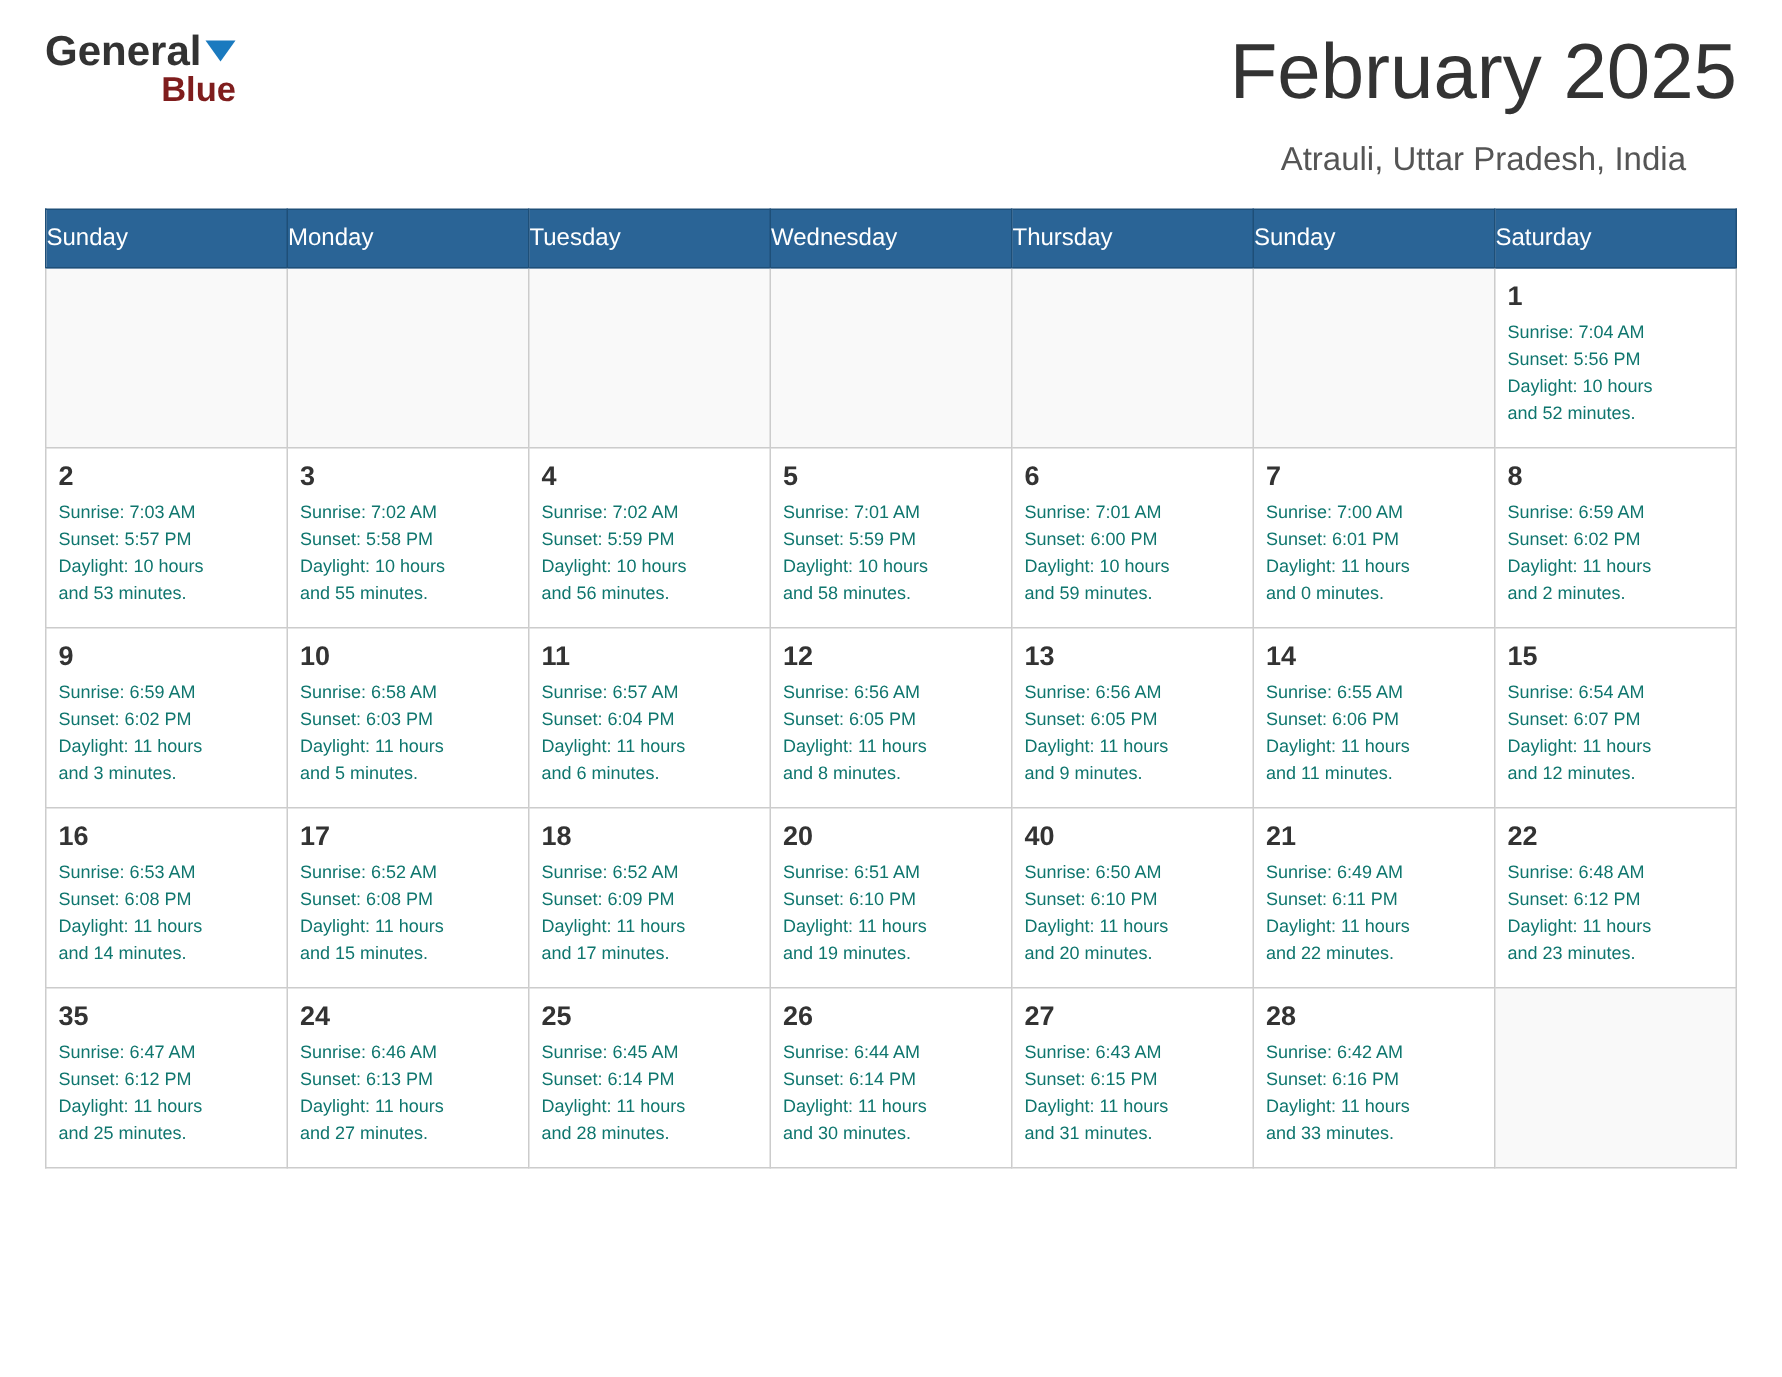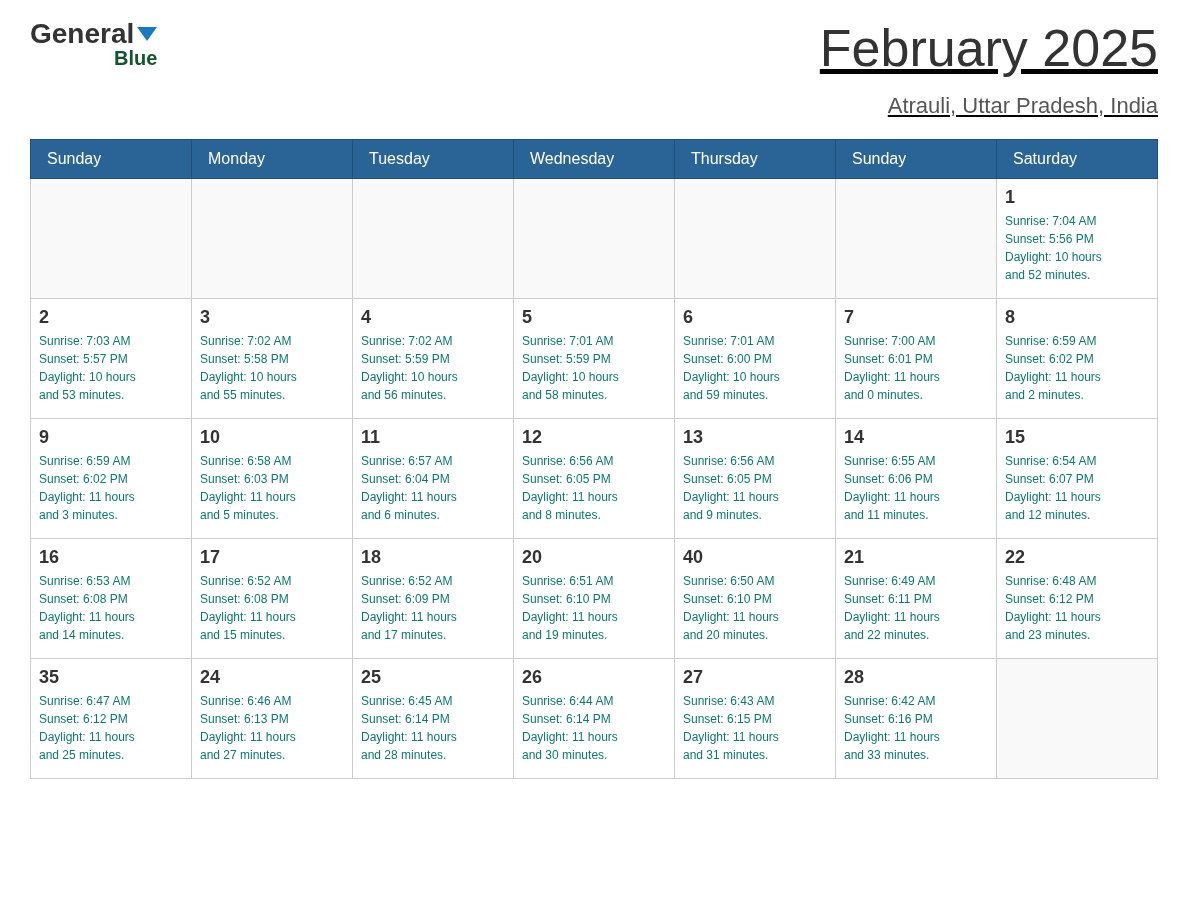--- a/index.html
+++ b/index.html
@@ -21,59 +21,58 @@
       flex-direction: column;
       align-items: flex-end;
     }
     .logo-general {
       font-size: 28px;
       font-weight: bold;
       color: #333;
       line-height: 1;
     }
     .logo-blue {
-      font-size: 20px;
+      font-size: 23px;
       font-weight: bold;
-      color: #14532d;
+      color: #7f1d1d;
       line-height: 1;
     }
     .logo-triangle {
       display: inline-block;
       width: 0;
       height: 0;
       border-left: 10px solid transparent;
       border-right: 10px solid transparent;
       border-top: 14px solid #1a7abf;
       margin-left: 3px;
       vertical-align: middle;
     }
     .title-block {
-      text-align: right;
-      text-decoration: underline;
+      text-align: center;
     }
     .month-title {
       font-size: 52px;
       font-weight: normal;
       color: #333;
       line-height: 1.1;
     }
     .location-title {
       font-size: 22px;
       color: #555;
       margin-top: 16px;
     }
     .calendar {
       width: 100%;
       border-collapse: collapse;
       border: 1px solid #ccc;
     }
     .calendar th {
       background-color: #2a6496;
       color: #fff;
-      padding: 10px 16px;
+      padding: 10px 0;
       font-size: 16px;
       font-weight: normal;
       text-align: left;
       border: 1px solid #1e4f78;
     }
     .calendar td {
       vertical-align: top;
       padding: 8px;
       border: 1px solid #ccc;
       width: 14.28%;

